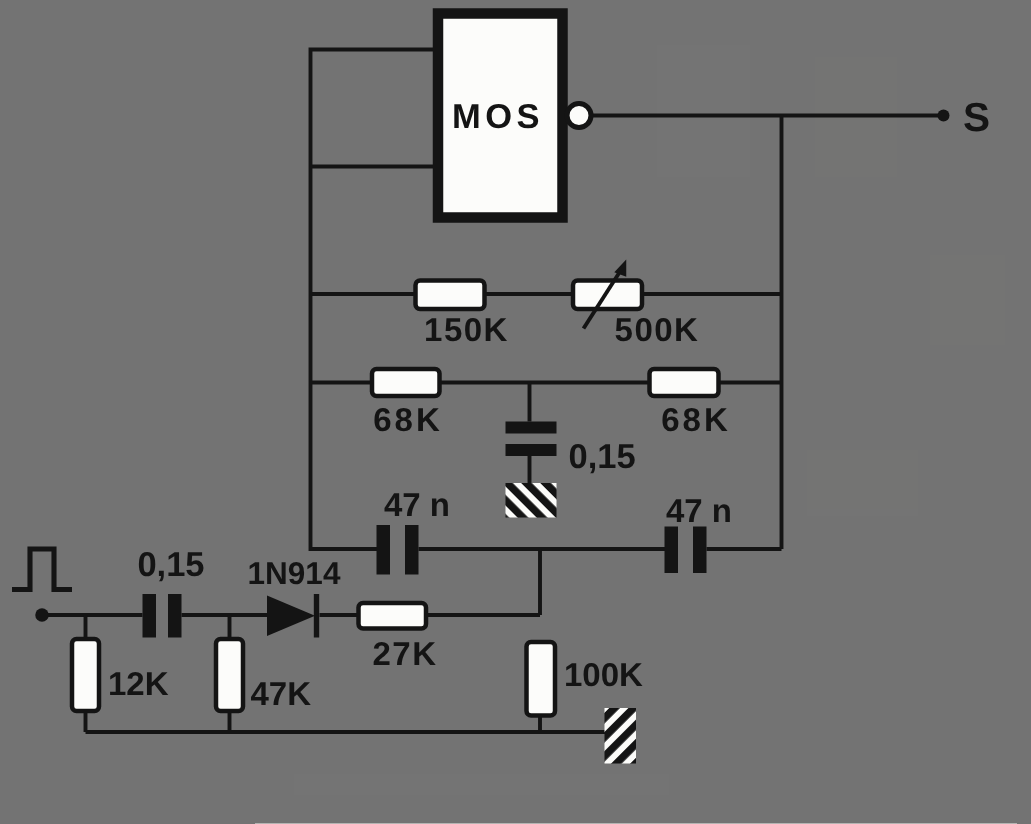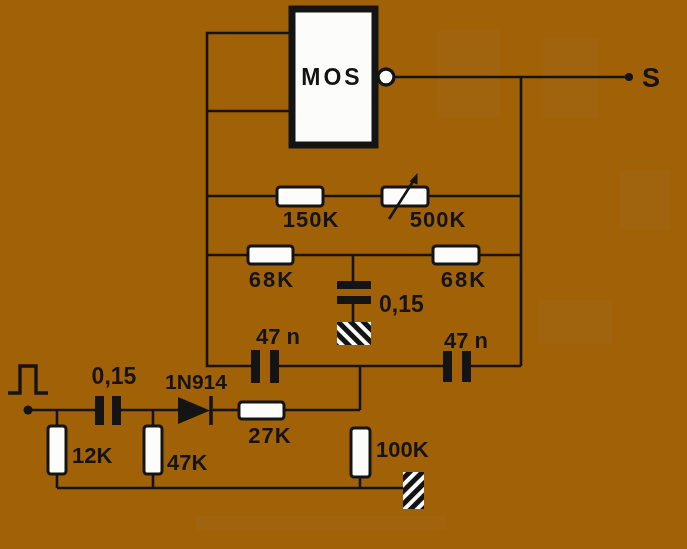--- a/index.html
+++ b/index.html
@@ -1,19 +1,19 @@
 <!DOCTYPE html>
 <html><head>
 <meta charset="utf-8">
 <style>
   html,body{margin:0;padding:0;background:#e8e8e4;}
   .page{
     position:relative;
     width:687px;height:549px;
-    background:#a16207;
+    background:#737373;
     overflow:hidden;
     font-family:"Liberation Sans", sans-serif;
   }
   svg{position:absolute;left:0;top:0;}
   .lbl{
     font-family:"Liberation Sans", sans-serif;
     font-weight:600;
     fill:#141414;
   }
 </style>

